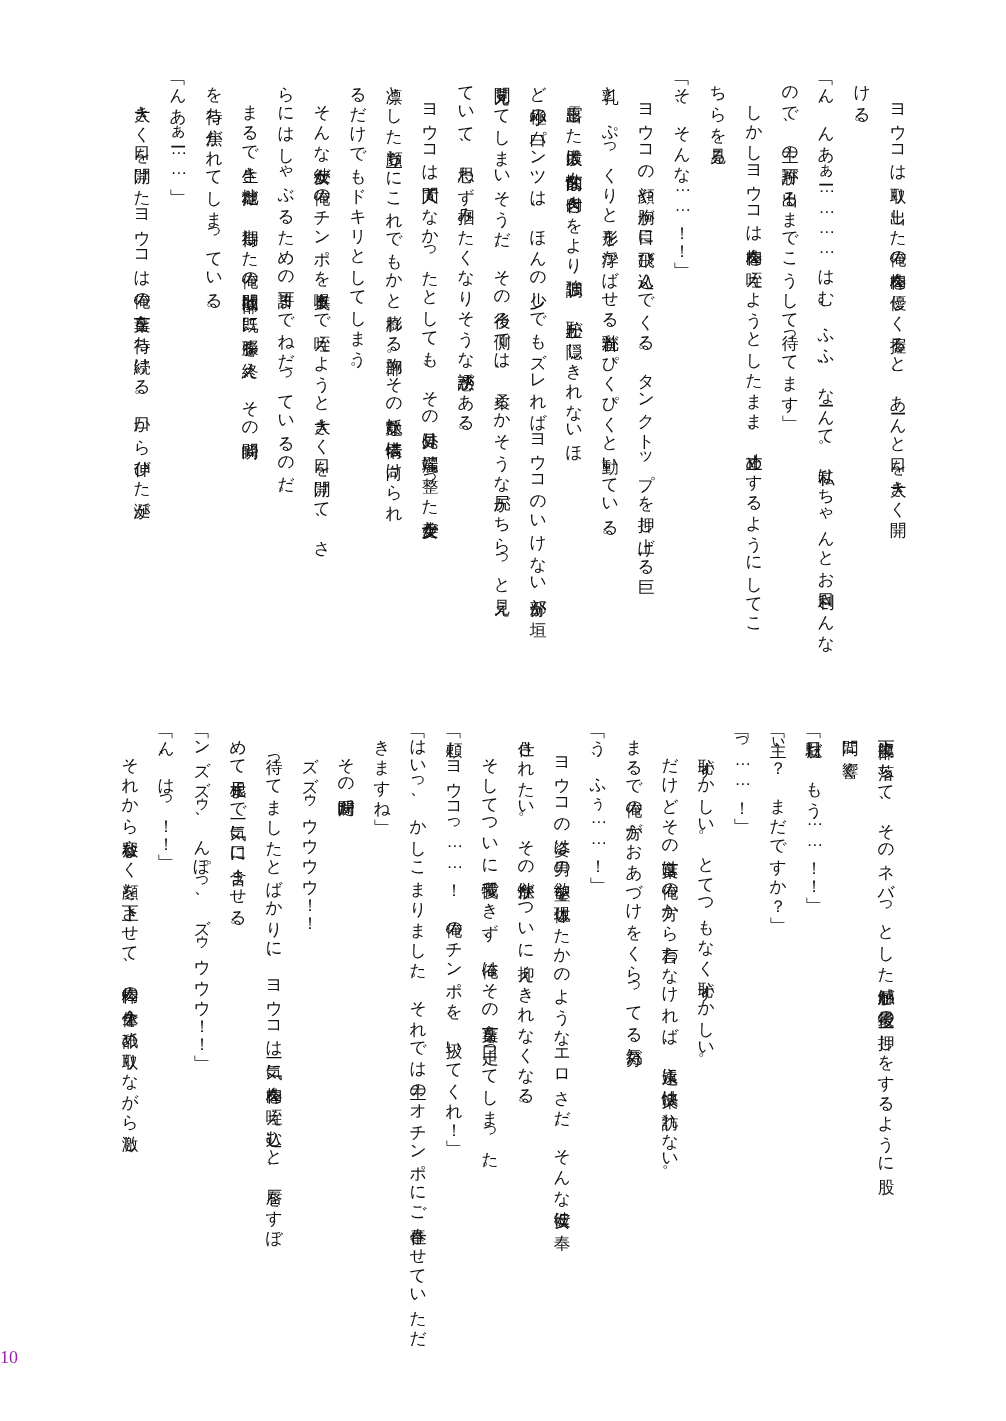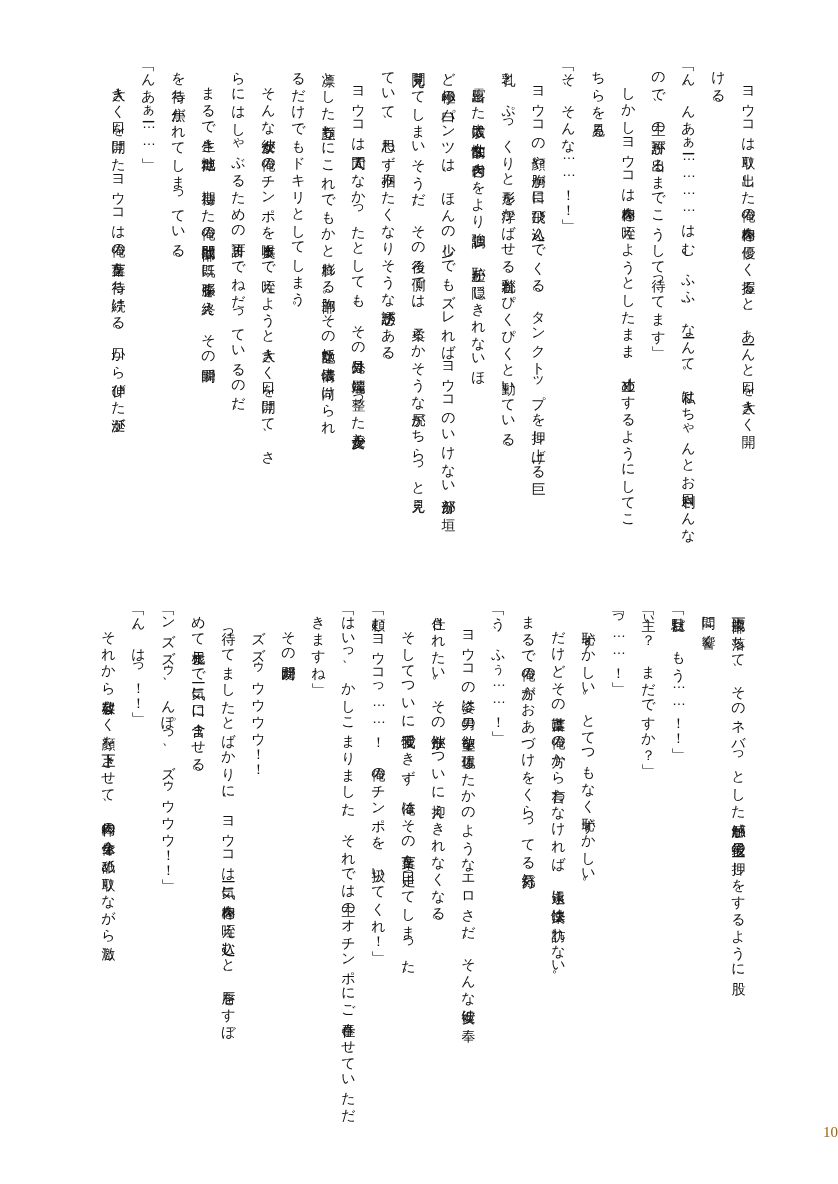--- a/index.html
+++ b/index.html
@@ -41,24 +41,24 @@
   #bottom-block {
     top: 606px;
     right: 84px;
     height: 476px;
   }
   .page-number {
     position: absolute;
     top: 1124px;
     left: 0;
     width: 100%;
-    text-align: right;
+    text-align: left;
     font-family: "Liberation Serif", "DejaVu Serif", serif;
     font-size: 15px;
-    color: #a16207;
+    color: #a21caf;
   }
 </style>
 </head>
 <body>
 
 <div class="page" style="background: rgb(255, 255, 255);">
   <div id="top-block" class="vblock" style="color: rgb(18, 18, 18);">
       <p class="tcol indent">ヨウコは取り出した俺の肉棒を優しく握ると、あーんと口を大きく開</p>
       <p class="tcol">ける。</p>
       <p class="tcol">「ん、んあぁー…………はむ。ふふ、なーんて。私はちゃんとお利口さんな</p>

